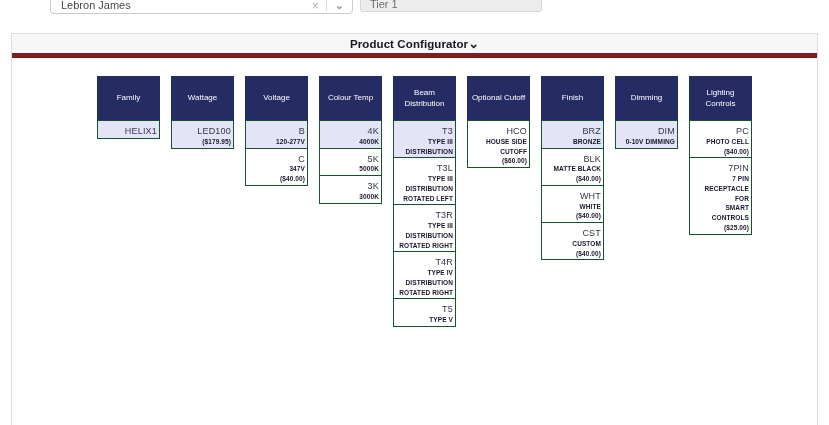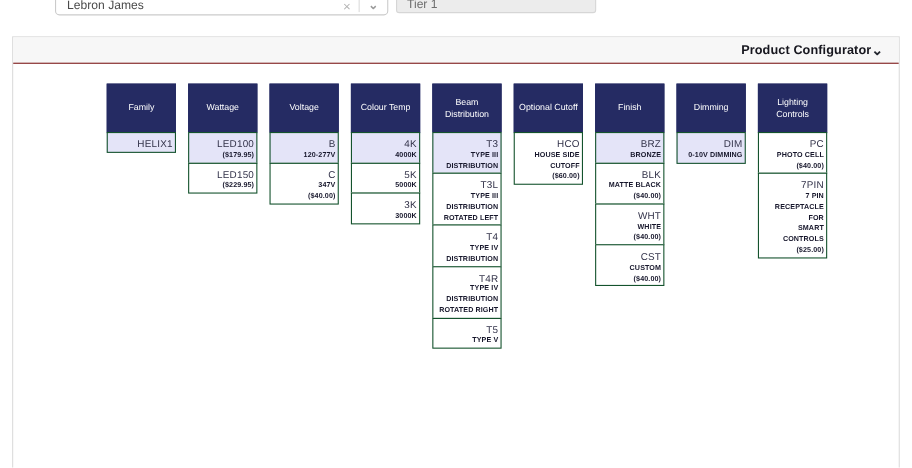--- a/index.html
+++ b/index.html
@@ -34,22 +34,22 @@
   .tier-input .tier-value {
     position:absolute; left:9px; bottom:1px; font-size:11px; color:#6e6e6e;
   }
 
   
   .panel {
     position:absolute; left:11px; right:11px; top:33px; height:398px;
     background:#fff; border:1px solid #dcdcdc;
   }
   .panel-header {
-    height:24px; background:#f7f7f7; border-bottom:1px solid #7f1d1d;
-    display:flex; align-items:center; justify-content:flex-end;
+    height:24px; background:#f7f7f7; border-bottom:5px solid #7f1d1d;
+    display:flex; align-items:center; justify-content:center;
     padding:0 14px; cursor:pointer;
   }
   .panel-title { font-size:11.5px; font-weight:bold; color:#17171f; letter-spacing:0.1px; }
   .panel-chev  { font-size:13px; font-weight:bold; color:#23262e; line-height:1; }
 
   
   .cols {
     position:absolute; left:85px; top:42px;
     display:flex; gap:11px; align-items:flex-start;
   }
@@ -96,24 +96,20 @@
         <div class="cfg-opt sel">
           <div class="opt-code">HELIX1</div>
         </div>
       </div>
       <div class="cfg-col">
         <div class="cfg-head">Wattage</div>
         <div class="cfg-opt sel">
           <div class="opt-code">LED100</div>
           <div class="opt-det">($179.95)</div>
         </div>
-        <div class="cfg-opt">
-          <div class="opt-code">LED150</div>
-          <div class="opt-det">($229.95)</div>
-        </div>
       </div>
       <div class="cfg-col">
         <div class="cfg-head">Voltage</div>
         <div class="cfg-opt sel">
           <div class="opt-code">B</div>
           <div class="opt-det">120-277V</div>
         </div>
         <div class="cfg-opt">
           <div class="opt-code">C</div>
           <div class="opt-det">347V</div>
@@ -142,23 +138,24 @@
           <div class="opt-det">TYPE III</div>
           <div class="opt-det">DISTRIBUTION</div>
         </div>
         <div class="cfg-opt">
           <div class="opt-code">T3L</div>
           <div class="opt-det">TYPE III</div>
           <div class="opt-det">DISTRIBUTION</div>
           <div class="opt-det">ROTATED LEFT</div>
         </div>
         <div class="cfg-opt">
-          <div class="opt-code">T4</div>
-          <div class="opt-det">TYPE IV</div>
-          <div class="opt-det">DISTRIBUTION</div>
+          <div class="opt-code">T3R</div>
+          <div class="opt-det">TYPE III</div>
+          <div class="opt-det">DISTRIBUTION</div>
+          <div class="opt-det">ROTATED RIGHT</div>
         </div>
         <div class="cfg-opt">
           <div class="opt-code">T4R</div>
           <div class="opt-det">TYPE IV</div>
           <div class="opt-det">DISTRIBUTION</div>
           <div class="opt-det">ROTATED RIGHT</div>
         </div>
         <div class="cfg-opt">
           <div class="opt-code">T5</div>
           <div class="opt-det">TYPE V</div>

